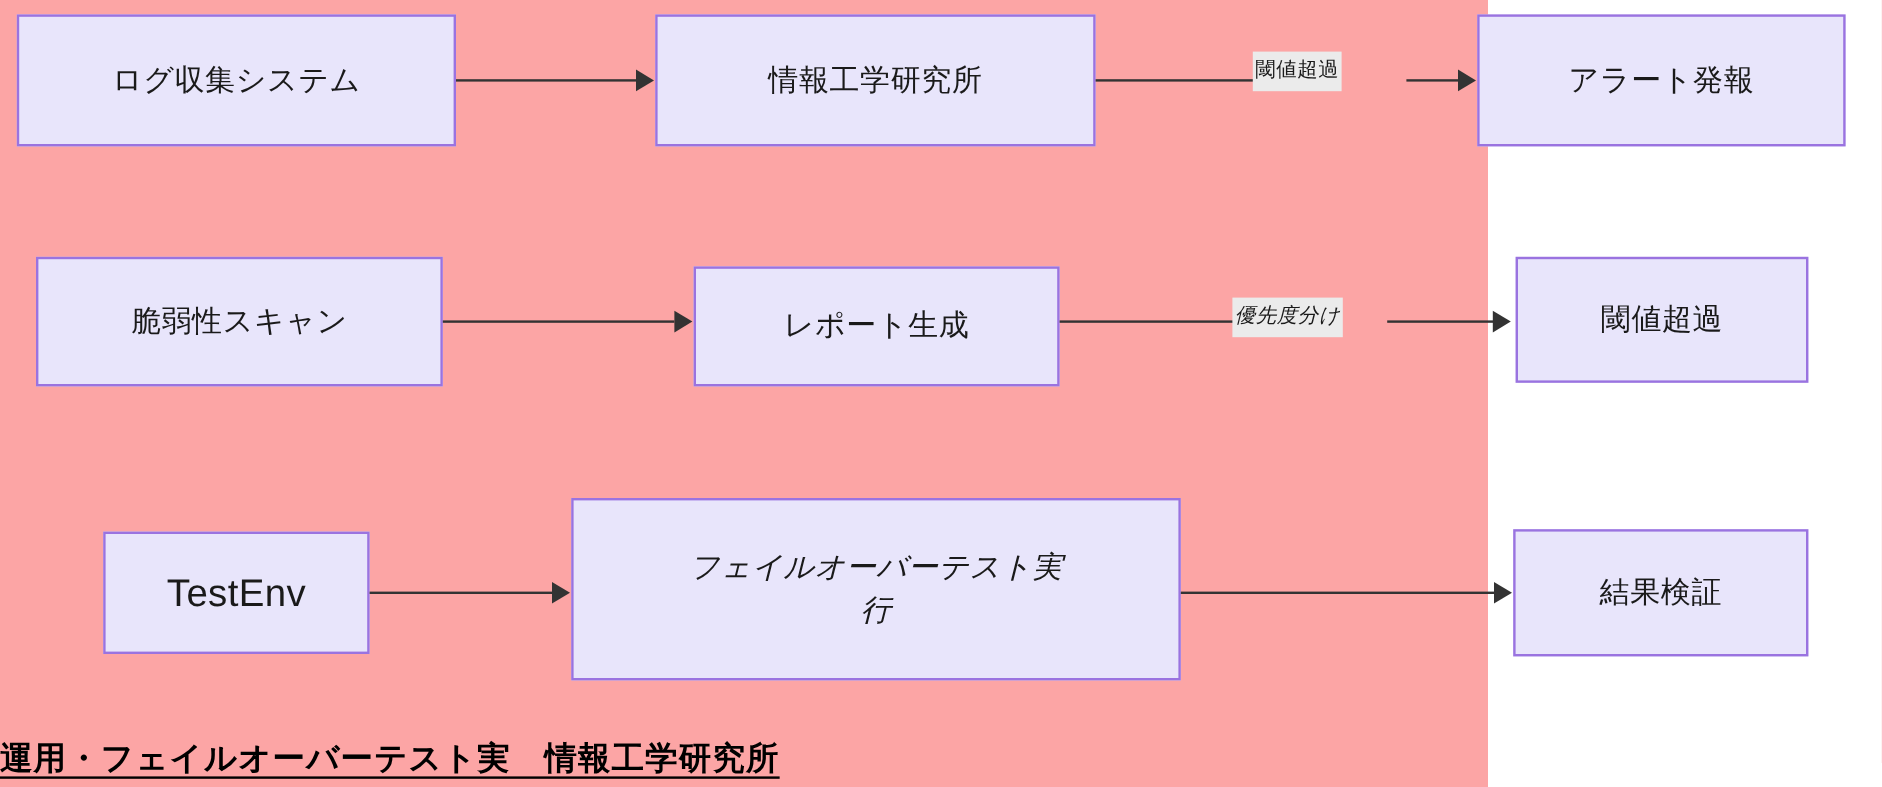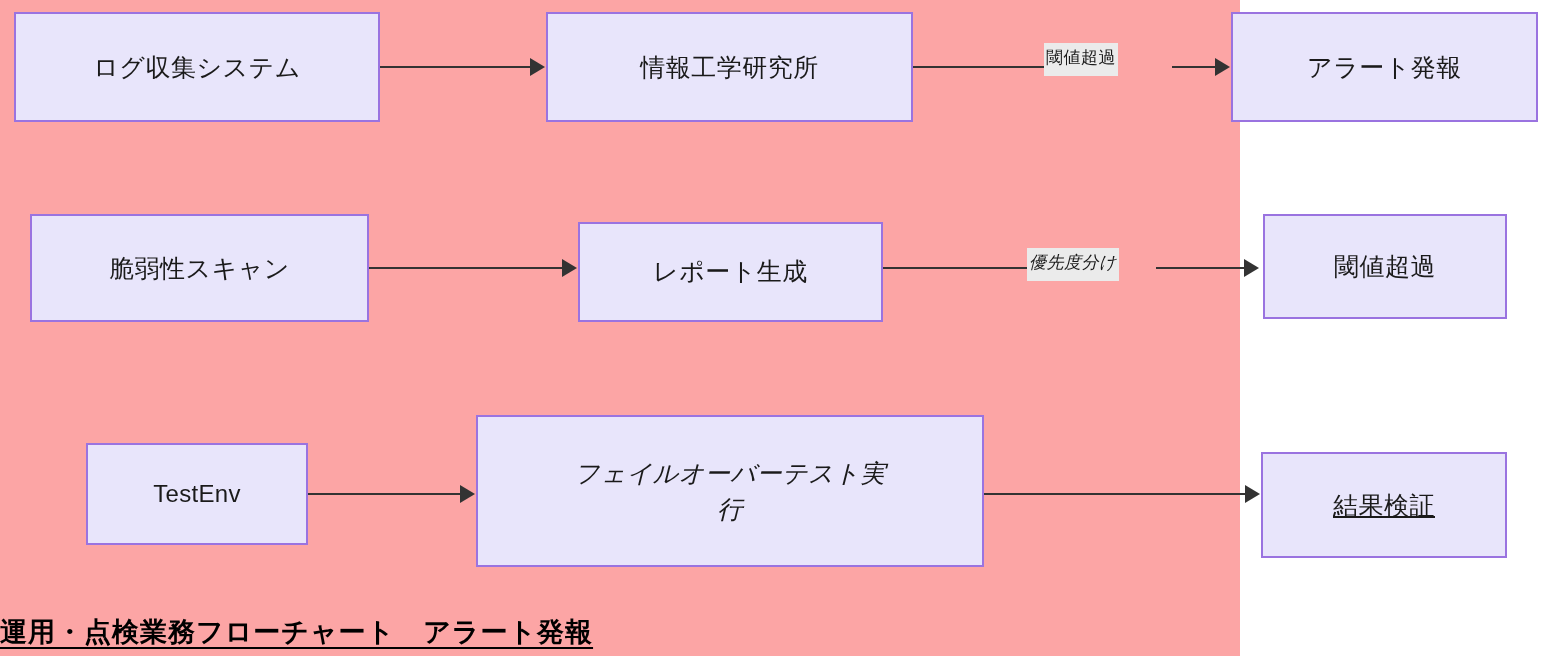--- a/index.html
+++ b/index.html
@@ -30,21 +30,21 @@
     justify-content: center;
     text-align: center;
     color: #1a1a1a;
     font-size: 25px;
     line-height: 1.45;
     letter-spacing: 0.5px;
     padding: 4px 10px;
     white-space: pre-line;
   }
   .node.latin {
-    font-size: 24px;
+    font-size: 32px;
     letter-spacing: 0.3px;
   }
   
   .edge {
     position: absolute;
     height: 2px;
     background: #333333;
   }
   .arrowhead {
     position: absolute;
@@ -116,17 +116,17 @@
 
   <div class="edge" style="left:308px; top:493px; width:152px;"></div>
   <div class="arrowhead" style="left:460px; top:485px;"></div>
 
   <div class="node" style="left:476px; top:415px; width:508px; height:152px;font-style:italic;">フェイルオーバーテスト実
 行</div>
 
   <div class="edge" style="left:984px; top:493px; width:262px;"></div>
   <div class="arrowhead" style="left:1245px; top:485px;"></div>
 
-  <div class="node" style="left:1261px; top:452px; width:246px; height:106px;text-decoration:underline;">結果検証</div>
+  <div class="node" style="left:1261px; top:441px; width:246px; height:106px;">結果検証</div>
 
-  <div id="caption">運用・点検業務フローチャート　アラート発報</div>
+  <div id="caption">運用・フェイルオーバーテスト実　情報工学研究所</div>
 
 </div>
 
 </body></html>

